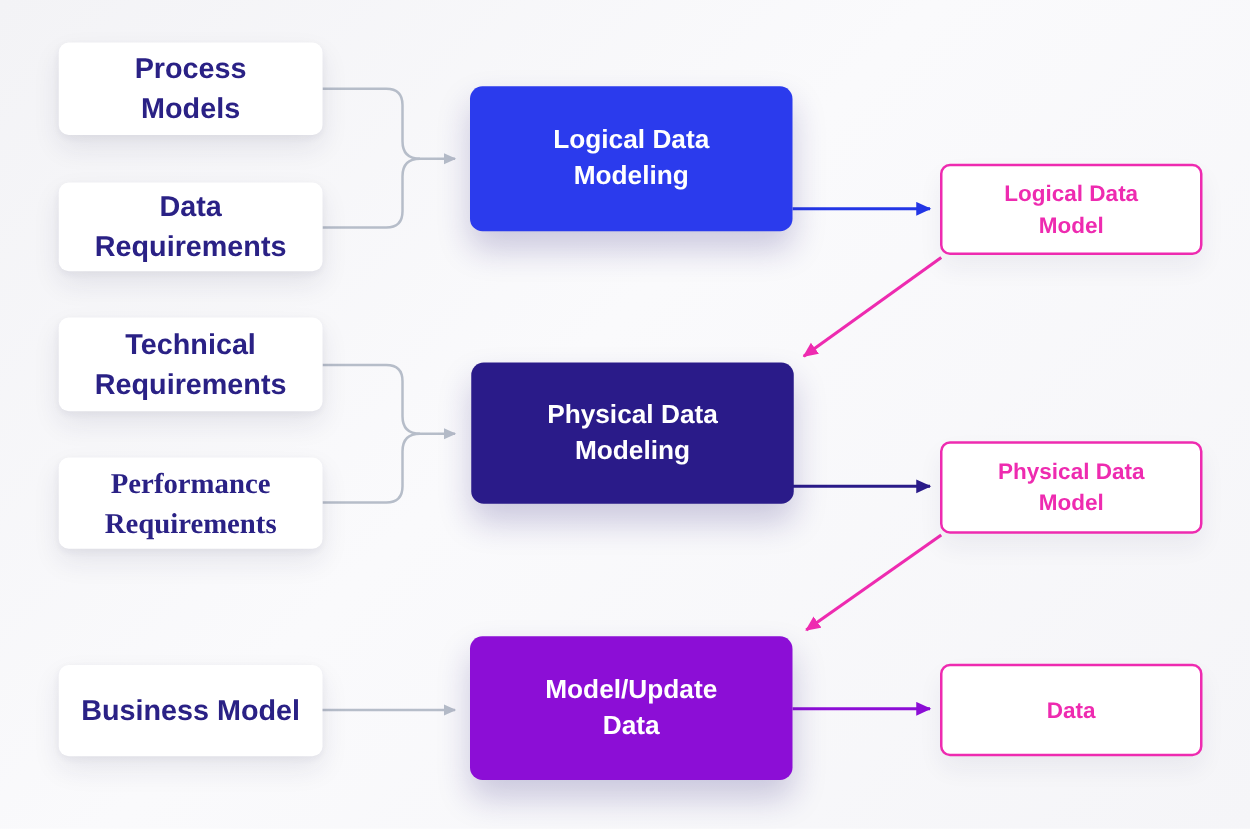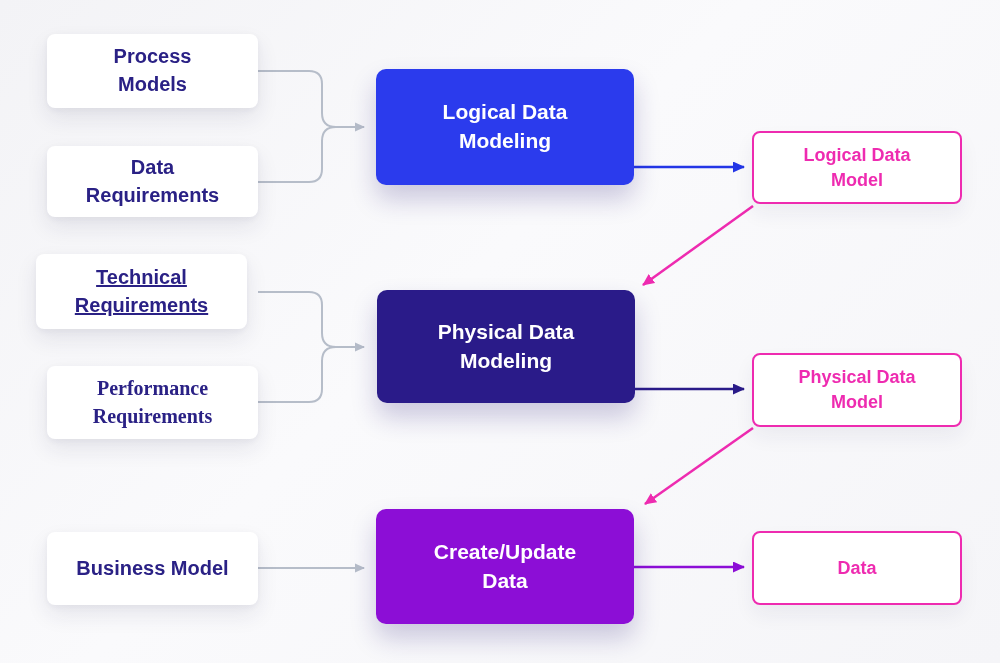--- a/index.html
+++ b/index.html
@@ -35,21 +35,21 @@
   }
   .node-label {
     white-space: pre-line;
     line-height: 1.38;
   }
   .input-node {
     width: 211px;
     background: #ffffff;
     border-radius: 8px;
     color: #2a2185;
-    font-size: 20px;
+    font-size: 23px;
     box-shadow: 0 10px 22px rgba(30, 35, 80, 0.09), 0 2px 6px rgba(30, 35, 80, 0.05);
   }
   .process-node {
     width: 258px;
     border-radius: 10px;
     color: #ffffff;
     font-size: 21px;
     box-shadow: 0 14px 26px rgba(35, 25, 120, 0.22);
   }
   .process-blue   { background: #2b3bed; }
@@ -117,21 +117,21 @@
   <div class="node input-node" style="left:47px; top:34px; height:74px;">
     <span class="node-label">Process
 Models</span>
   </div>
 
   <div class="node input-node" style="left:47px; top:146px; height:71px;">
     <span class="node-label">Data
 Requirements</span>
   </div>
 
-  <div class="node input-node" style="left:36px; top:254px; height:75px;text-decoration:underline;">
+  <div class="node input-node" style="left:47px; top:254px; height:75px;">
     <span class="node-label">Technical
 Requirements</span>
   </div>
 
   <div class="node input-node" style="left:47px; top:366px; height:73px;font-family:Liberation Serif, serif;">
     <span class="node-label">Performance
 Requirements</span>
   </div>
 
   <div class="node input-node" style="left:47px; top:532px; height:73px;">
@@ -142,21 +142,21 @@
     <span class="node-label">Logical Data
 Modeling</span>
   </div>
 
   <div class="node process-node process-navy" style="left:377px; top:290px; height:113px;">
     <span class="node-label">Physical Data
 Modeling</span>
   </div>
 
   <div class="node process-node process-purple" style="left:376px; top:509px; height:115px;">
-    <span class="node-label">Create/Update
+    <span class="node-label">Model/Update
 Data</span>
   </div>
 
   <div class="node output-node" style="left:752px; top:131px; height:73px;">
     <span class="node-label">Logical Data
 Model</span>
   </div>
 
   <div class="node output-node" style="left:752px; top:353px; height:74px;">
     <span class="node-label">Physical Data

